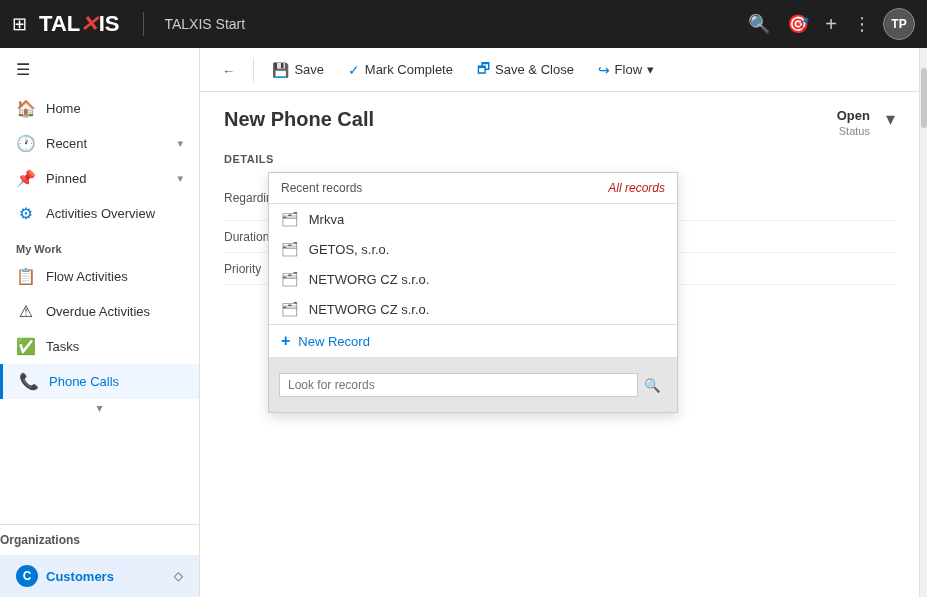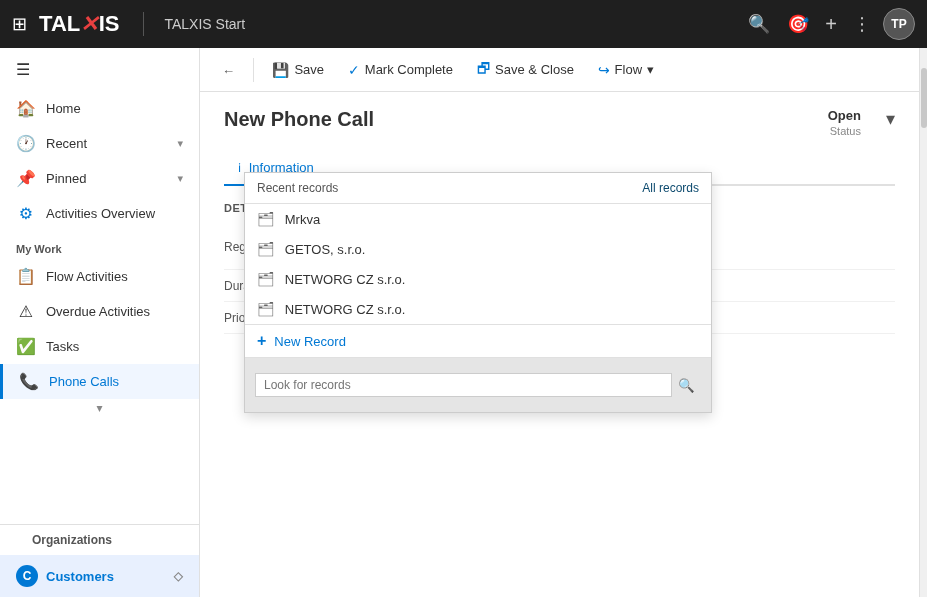--- a/index.html
+++ b/index.html
@@ -59,21 +59,21 @@
       display: flex; align-items: center; gap: 8px;
       padding: 10px 16px; cursor: pointer; font-size: 13px; color: #333;
     }
     .sidebar-bottom-item.active-bottom { background: #e8f0fe; color: #0078d4; font-weight: 600; }
     .sidebar-bottom-item .icon-circle {
       width: 22px; height: 22px; border-radius: 50%;
       background: #0078d4; color: #fff; display: flex; align-items: center; justify-content: center;
       font-size: 12px; font-weight: 700;
     }
     .sidebar-bottom-item .diamond { margin-left: auto; font-size: 12px; color: #888; }
-    .orgs-label { padding: 8px 32px; font-size: 12px; font-weight: 600; color: #555; }
+    .orgs-label { padding: 8px 0; font-size: 12px; font-weight: 600; color: #555; }
 
     
     .content-area { flex: 1; display: flex; flex-direction: column; overflow: hidden; background: #fff; }
 
     
     .toolbar {
       background: #fff;
       border-bottom: 1px solid #e0e0e0;
       height: 44px;
       display: flex;
@@ -85,21 +85,21 @@
       display: flex; align-items: center; gap: 5px;
       padding: 5px 10px; border: none; background: transparent;
       cursor: pointer; color: #333; font-size: 13px; border-radius: 2px;
     }
     .toolbar-btn .btn-icon { font-size: 14px; color: #0078d4; }
     .toolbar-btn.back-btn { color: #555; }
     .toolbar-divider { width: 1px; height: 24px; background: #e0e0e0; margin: 0 4px; }
 
     
     .page-content { flex: 1; overflow-y: auto; padding: 16px 24px; position: relative; }
-    .page-header { display: flex; align-items: flex-start; margin-bottom: 16px; gap: 9px; }
+    .page-header { display: flex; align-items: flex-start; margin-bottom: 16px; }
     .page-title { font-size: 20px; font-weight: 600; color: #333; flex: 1; }
     .page-meta { display: flex; flex-direction: column; align-items: flex-end; gap: 2px; margin-right: 8px; }
     .owner-info { border-left: 1px solid #ccc; padding-left: 12px; }
     .expand-btn { background: none; border: none; cursor: pointer; font-size: 18px; color: #555; margin-left: 8px; }
 
     
     .tab-bar { display: flex; border-bottom: 2px solid #e0e0e0; margin-bottom: 16px; }
     .tab {
       padding: 6px 14px 8px; cursor: pointer; font-size: 13px; color: #555;
       border-bottom: 2px solid transparent; margin-bottom: -2px;
@@ -123,33 +123,33 @@
       display: inline-block;
       background: #fff;
     }
     .duration-row { display: flex; align-items: center; gap: 8px; }
     .duration-chevron { color: #555; font-size: 12px; }
 
     
     .dropdown-overlay {
       position: absolute;
       top: 80px;
-      left: 44px;
-      width: 468px;
+      left: 68px;
+      width: 410px;
       background: #fff;
       border: 1px solid #ccc;
       box-shadow: 0 4px 12px rgba(0,0,0,0.15);
       z-index: 100;
     }
     .dropdown-header {
       display: flex; justify-content: space-between; align-items: center;
       padding: 8px 12px; border-bottom: 1px solid #e0e0e0;
       font-size: 12px; color: #555;
     }
-    .dropdown-all-records { color: #0c4a6e; cursor: pointer; font-size: 12px; }
+    .dropdown-all-records { color: #b91c1c; cursor: pointer; font-size: 12px; font-style: italic; }
     .dropdown-item {
       display: flex; align-items: center; gap: 10px;
       padding: 7px 12px; cursor: pointer; font-size: 13px; color: #333;
     }
     .dropdown-item .record-icon { font-size: 14px; color: #666; }
     .dropdown-new-record {
       display: flex; align-items: center; gap: 8px;
       padding: 7px 12px; cursor: pointer; color: #0078d4; font-size: 13px;
       border-top: 1px solid #e0e0e0;
     }
@@ -287,26 +287,20 @@
     <div class="page-content">
       <div class="page-header">
         <div class="page-title">New Phone Call</div>
         <div class="page-meta">
           <span style="font-size:13px;font-weight:600;">Open</span>
           <span style="font-size:11px;color:#888;">Status</span>
         </div>
         <button class="expand-btn">▾</button>
       </div>
 
-      <div class="tab-bar">
-        <div class="tab active">
-          <span class="info-icon">ℹ</span>
-          <span>Information</span>
-        </div>
-      </div>
 
       <div class="section-label">DETAILS</div>
 
       <div class="field-row">
         <div class="field-label">Regarding</div>
         <div class="field-value">
           <div class="regarding-box">Regarding</div>
         </div>
       </div>
 

